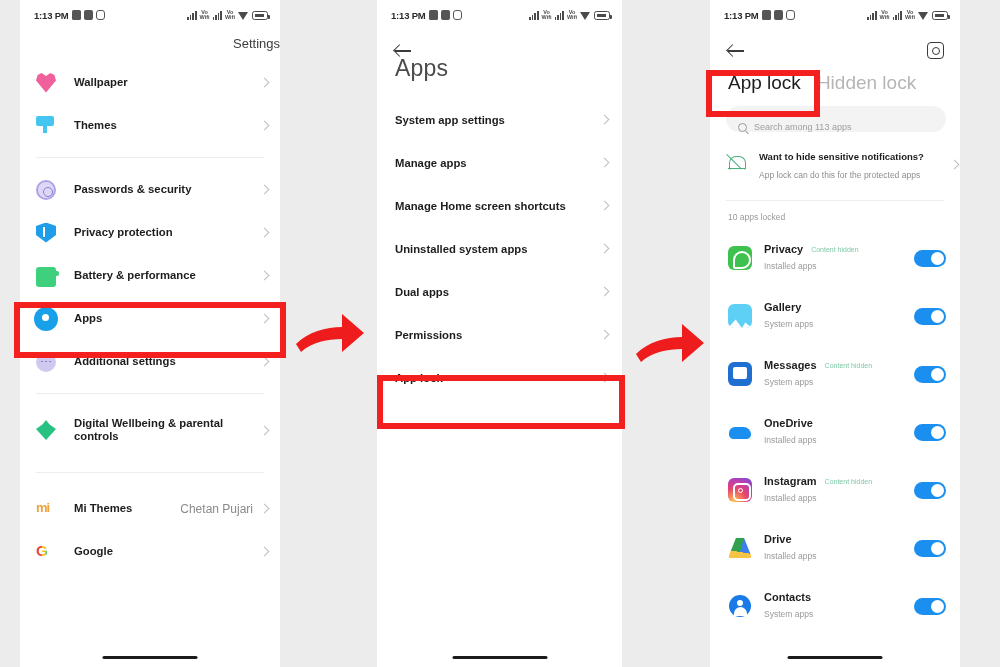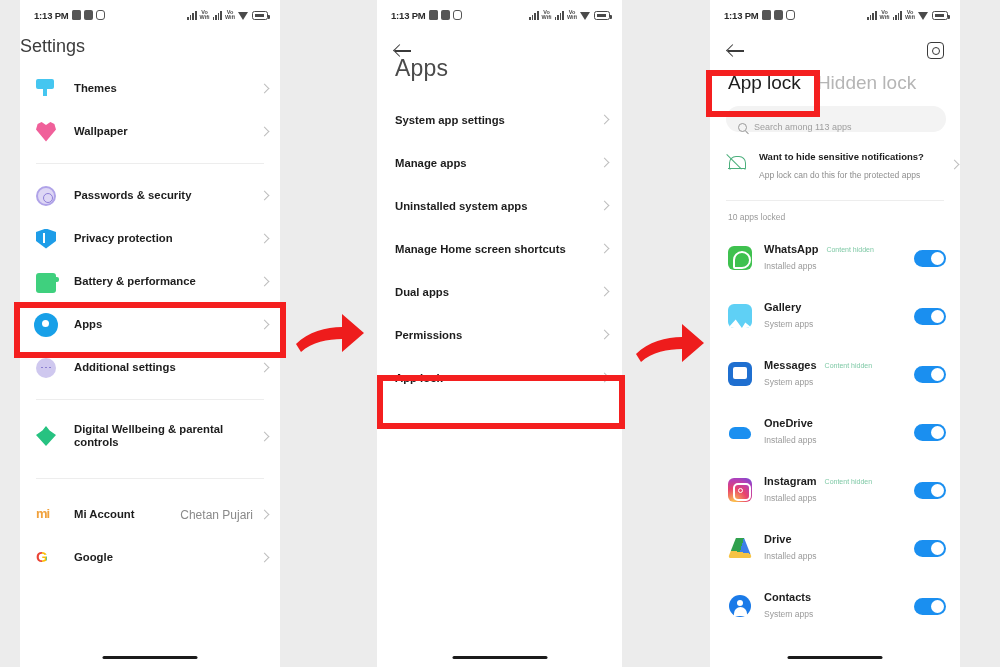--- a/index.html
+++ b/index.html
@@ -48,21 +48,21 @@
     border-right: 5.5px solid transparent; border-top: 8px solid #4a4a4a;
   }
   .batt { width: 16px; height: 9px; border: 1.3px solid #4a4a4a;
           border-radius: 2.5px; position: relative; }
   .batt::after { content:""; position:absolute; right:-3px; top:2.5px;
                  width:2px; height:4px; background:#4a4a4a; border-radius:0 1px 1px 0; }
   .batt i { display:block; position:absolute; left:1.5px; top:1.5px;
             width: 9px; height: 3.5px; background:#4a4a4a; }
 
   
-  .s1-title { text-align: left; font-size: 18px; color: #3c3c3c; padding: 6px 0 10px; }
+  .s1-title { text-align: right; font-size: 13px; color: #3c3c3c; padding: 6px 0 10px; }
   .s-row { display: flex; align-items: center; height: 43px; padding: 0 12px 0 16px; }
   .s-row .ico { width: 20px; height: 20px; flex: 0 0 20px; margin-right: 18px;
                 position: relative; }
   .s-row .lbl { flex: 1; font-size: 11.3px; color: #1d1d1d; font-weight: bold;
                 line-height: 13px; }
   .s-row .val { font-size: 12px; color: #8a8a8a; margin-right: 8px; }
   .chev { width: 7px; height: 7px; border-right: 1.3px solid #bdbdbd;
           border-top: 1.3px solid #bdbdbd; transform: rotate(45deg); flex: 0 0 7px; }
 
   
@@ -239,32 +239,32 @@
         <span class="wifi"></span>
         <span class="batt">
             <i></i>
           </span>
       </div>
     </div>
 
     <div class="s1-title">Settings</div>
 
     <div class="s-row">
+      <span class="ico ic-heart"></span>
+      <span class="lbl">Wallpaper</span>
+      <span class="chev"></span>
+    </div>
+    <div class="s-row">
       <span class="ico ic-theme">
           <span class="t"></span>
           <span class="b"></span>
         </span>
       <span class="lbl">Themes</span>
       <span class="chev"></span>
     </div>
-    <div class="s-row">
-      <span class="ico ic-heart"></span>
-      <span class="lbl">Wallpaper</span>
-      <span class="chev"></span>
-    </div>
 
     <div class="grp-sep"></div>
 
     <div class="s-row">
       <span class="ico ic-finger"></span>
       <span class="lbl">Passwords &amp; security</span>
       <span class="chev"></span>
     </div>
     <div class="s-row">
       <span class="ico ic-shield"></span>
@@ -292,21 +292,21 @@
     <div class="s-row" style="height:52px">
       <span class="ico ic-well"></span>
       <span class="lbl">Digital Wellbeing &amp; parental controls</span>
       <span class="chev"></span>
     </div>
 
     <div class="grp-sep" style="margin-top:16px;margin-bottom:14px"></div>
 
     <div class="s-row">
       <span class="ico ic-mi">mi</span>
-      <span class="lbl">Mi Account</span>
+      <span class="lbl">Mi Themes</span>
       <span class="val">Chetan Pujari</span>
       <span class="chev"></span>
     </div>
     <div class="s-row">
       <span class="ico ic-g">G</span>
       <span class="lbl">Google</span>
       <span class="chev"></span>
     </div>
 
     <div class="home-ind"></div>
@@ -349,25 +349,25 @@
 
     <div class="p2-row">
       <span class="lbl">System app settings</span>
       <span class="chev"></span>
     </div>
     <div class="p2-row">
       <span class="lbl">Manage apps</span>
       <span class="chev"></span>
     </div>
     <div class="p2-row">
+      <span class="lbl">Manage Home screen shortcuts</span>
+      <span class="chev"></span>
+    </div>
+    <div class="p2-row">
       <span class="lbl">Uninstalled system apps</span>
-      <span class="chev"></span>
-    </div>
-    <div class="p2-row">
-      <span class="lbl">Manage Home screen shortcuts</span>
       <span class="chev"></span>
     </div>
     <div class="p2-row">
       <span class="lbl">Dual apps</span>
       <span class="chev"></span>
     </div>
     <div class="p2-row">
       <span class="lbl">Permissions</span>
       <span class="chev"></span>
     </div>
@@ -435,21 +435,21 @@
       <span class="chev"></span>
     </div>
 
     <div class="p3-sep"></div>
     <div class="locked-count">10 apps locked</div>
 
     <div class="app-row">
       <span class="app-ic wa"></span>
       <span class="app-meta">
         <span class="app-line1">
-          <span class="app-name">WhatsApp</span>
+          <span class="app-name">Privacy</span>
           <span class="app-badge">Content hidden</span>
         </span>
         <span class="app-sub">Installed apps</span>
       </span>
       <span class="toggle"></span>
     </div>
 
     <div class="app-row">
       <span class="app-ic gal"></span>
       <span class="app-meta">

